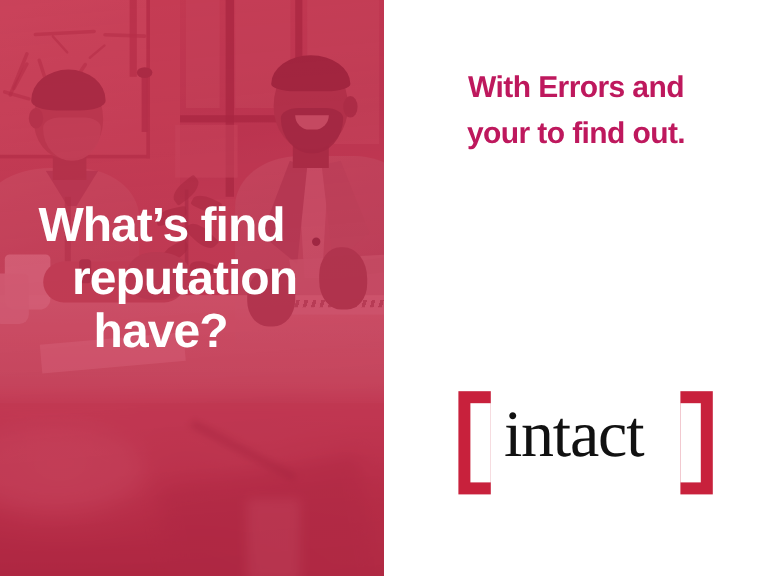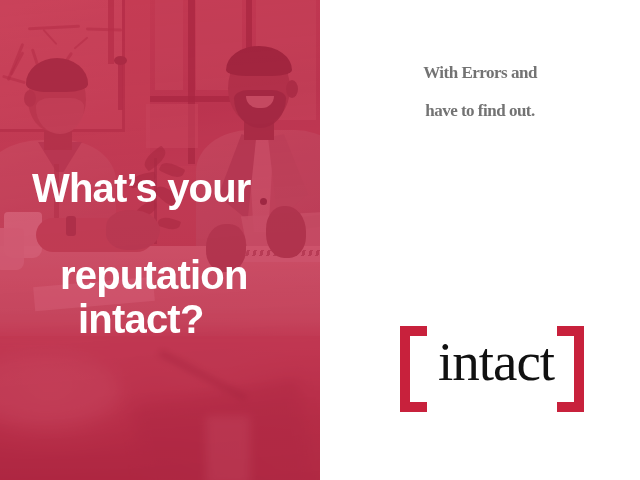--- a/index.html
+++ b/index.html
@@ -466,21 +466,21 @@
   .left-copy .line {
     display: block;
     color: #ffffff;
     font-family: "Liberation Sans", sans-serif;
     font-weight: bold;
     font-size: 40px;
     line-height: 44px;
     letter-spacing: -0.8px;
     white-space: nowrap;
   }
-  .left-copy .line.l2 { padding-left: 28px; margin-top: 43px; }
+  .left-copy .line.l2 { padding-left: 28px; }
   .left-copy .line.l3 { padding-left: 46px; }
 
   
   .right-panel {
     position: absolute;
     left: 320px;
     top: 0;
     width: 320px;
     height: 480px;
     background: #ffffff;
@@ -488,24 +488,24 @@
 
   .right-copy {
     position: absolute;
     left: 0;
     top: 54px;
     width: 320px;
     text-align: center;
   }
   .right-copy .line {
     display: block;
-    color: #737373;
-    font-family: Liberation Serif, serif;
+    color: #be185d;
+    font-family: Liberation Sans, sans-serif;
     font-weight: bold;
-    font-size: 17px;
+    font-size: 25px;
     line-height: 38px;
     letter-spacing: -0.5px;
     white-space: nowrap;
   }
 
   .cta-button {
     position: absolute;
     left: 72px;
     top: 224px;
     width: 174px;
@@ -523,23 +523,23 @@
     font-family: "Liberation Sans", sans-serif;
     font-weight: normal;
     font-size: 17px;
     letter-spacing: 1.3px;
     line-height: 1;
   }
 
   
   .logo {
     position: absolute;
-    left: 80px;
+    left: 62px;
     top: 326px;
-    width: 184px;
+    width: 212px;
     height: 86px;
   }
   .logo-bracket {
     position: absolute;
     top: 0;
     width: 27px;
     height: 86px;
     background: #C8213C;
   }
   .logo-bracket .inner {
@@ -665,31 +665,31 @@
       <div class="pho-fg-arm"></div>
       <div class="pho-fg-shape-a"></div>
       <div class="pho-fg-shape-b"></div>
       <div class="pho-fg-pen"></div>
     </div>
 
     <div class="duotone"></div>
     <div class="duotone-tint"></div>
 
     <div class="left-copy">
-      <span class="line l1">What’s your</span>
+      <span class="line l1">What’s find</span>
       <span class="line l2">reputation</span>
-      <span class="line l3">intact?</span>
+      <span class="line l3">have?</span>
     </div>
   </div>
 
   <div class="right-panel">
 
     <div class="right-copy">
       <span class="line">With Errors and</span>
-      <span class="line">have to find out.</span>
+      <span class="line">your to find out.</span>
     </div>
 
 
     <div class="logo">
       <div class="logo-bracket left">
         <div class="inner"></div>
       </div>
       <div class="logo-bracket right">
         <div class="inner"></div>
       </div>

